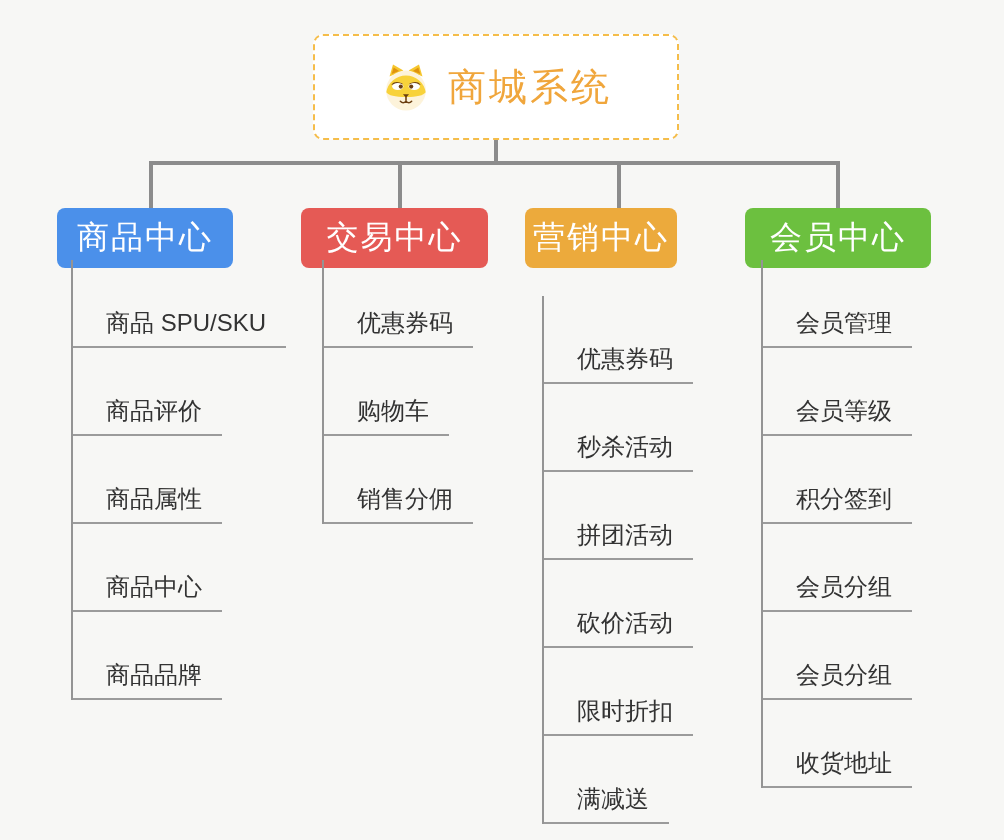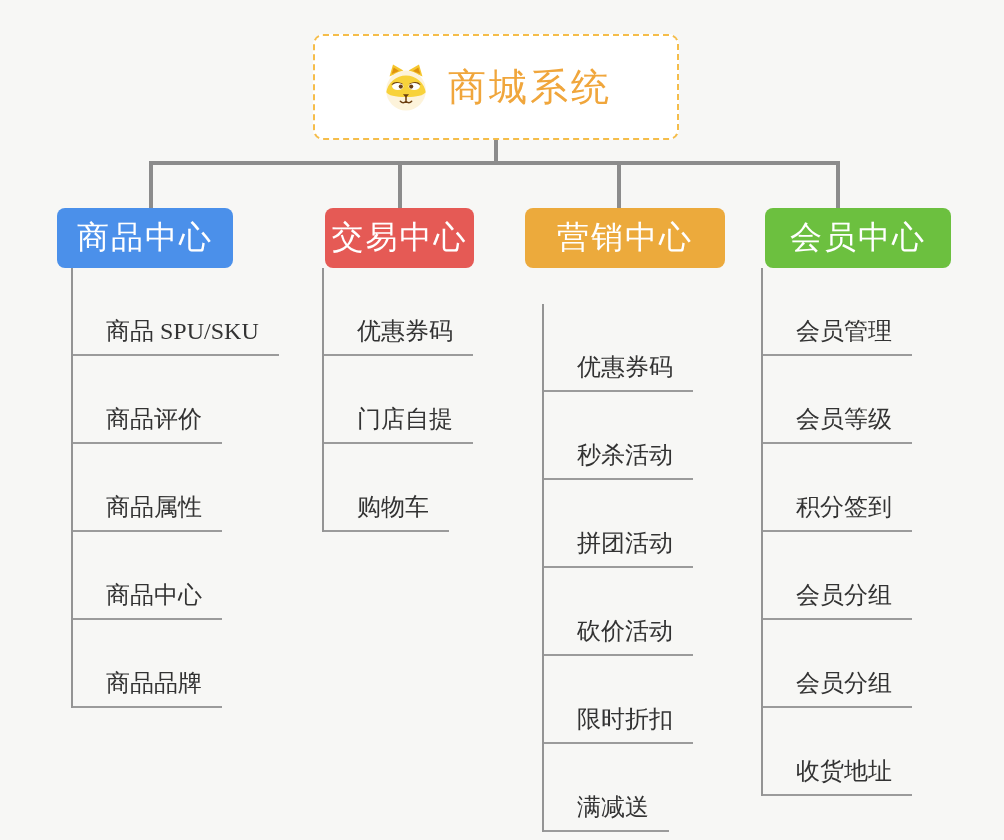--- a/index.html
+++ b/index.html
@@ -36,29 +36,28 @@
 
   
   .branch-node {
     position: absolute; top: 208px; height: 60px;
     border-radius: 8px;
     display: flex; align-items: center; justify-content: center;
     color: #ffffff; font-size: 32px; letter-spacing: 2px;
     cursor: default;
   }
   .branch-node.b0 { left: 57px;  width: 176px; }
-  .branch-node.b1 { left: 325px; width: 149px; font-family: Liberation Serif, serif; }
-  .branch-node.b2 { left: 525px; width: 200px; }
-  .branch-node.b3 { left: 745px; width: 186px; margin-left: 20px; }
+  .branch-node.b1 { left: 301px; width: 187px; font-family: Liberation Serif, serif; }
+  .branch-node.b2 { left: 525px; width: 152px; }
+  .branch-node.b3 { left: 745px; width: 186px; }
 
   
   .branch-children {
-    position: absolute; top: 268px;
+    position: absolute; top: 260px;
     border-left: 2px solid #949494;
-    font-family: Liberation Serif, serif;
   }
   .branch-children.b0 { left: 71px; }
   .branch-children.b1 { left: 322px; }
   .branch-children.b2 { left: 542px; margin-top: 36px; }
   .branch-children.b3 { left: 761px; }
   .child-item {
     height: 88px;
     display: flex; align-items: flex-end;
     width: max-content;
     padding: 0 20px 7px 33px;
@@ -107,22 +106,22 @@
     <div class="child-item">商品属性</div>
     <div class="child-item">商品中心</div>
     <div class="child-item">商品品牌</div>
   </div>
 
   <div class="branch-node b1" style="background: rgb(229, 90, 85);">
     <span>交易中心</span>
   </div>
   <div class="branch-children b1">
     <div class="child-item">优惠券码</div>
-    <div class="child-item">门店自提</div>
     <div class="child-item">购物车</div>
+    <div class="child-item">销售分佣</div>
   </div>
 
   <div class="branch-node b2" style="background: rgb(236, 170, 60);">
     <span>营销中心</span>
   </div>
   <div class="branch-children b2">
     <div class="child-item">优惠券码</div>
     <div class="child-item">秒杀活动</div>
     <div class="child-item">拼团活动</div>
     <div class="child-item">砍价活动</div>

